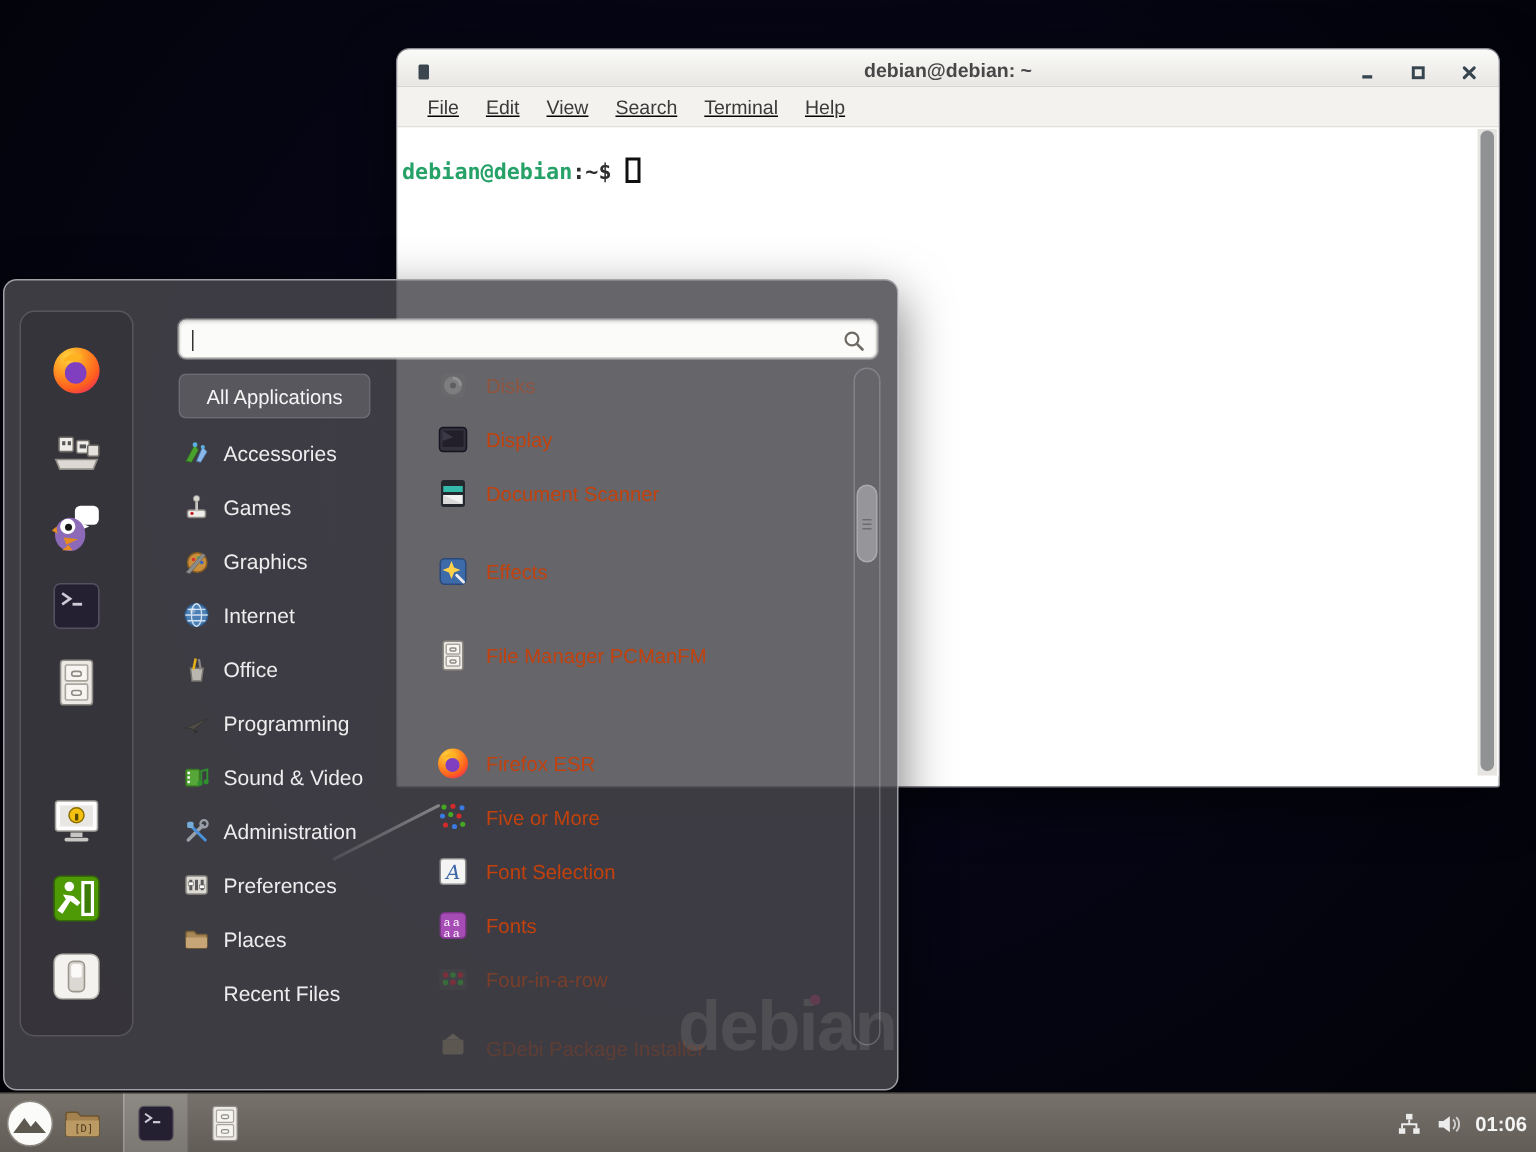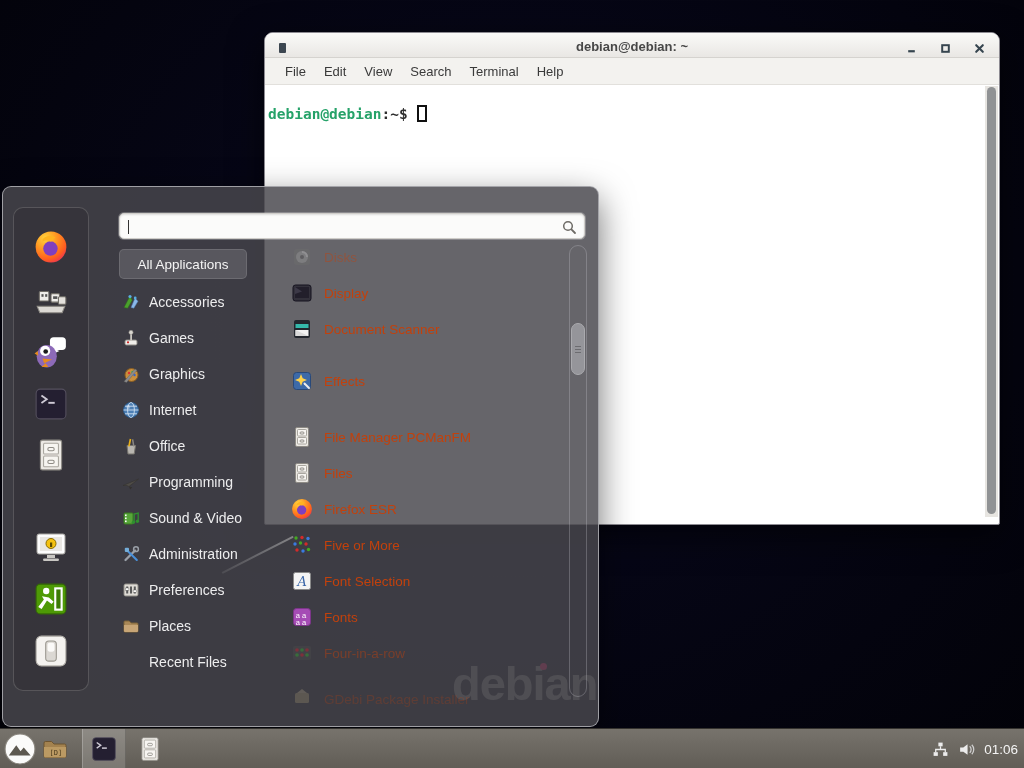--- a/index.html
+++ b/index.html
@@ -20,21 +20,21 @@
   .titlebar { height:25px; border-radius:8px 8px 0 0; position:relative;
               background:linear-gradient(#fafaf8,#e9e7e4); border-bottom:1px solid #d5d3cf; }
   .title-icon { position:absolute; left:14px; top:10px; width:7px; height:10px;
                 background:#3c4650; border-radius:1px; }
   .win-title { position:absolute; left:0; right:0; top:6px; text-align:center;
                font-size:13px; font-weight:bold; color:#474747; }
   .win-btns { position:absolute; right:14px; top:0; height:30px; display:flex;
               align-items:center; gap:23px; }
   .win-btn { width:11px; height:11px; display:flex; align-items:center; justify-content:center; }
   .menubar { height:27px; background:#f3f2ef; display:flex; align-items:center;
-             padding-left:11px; border-bottom:1px solid #e2e0dc; }
+             padding-left:11px; border-bottom:1px solid #e2e0dc;text-decoration:underline; }
   .menubar span { font-size:13px; color:#3a3a3a; padding:0 9px; }
   .term-body { position:relative; height:434px; background:#ffffff; border-radius:0 0 2px 2px; }
   .prompt-line { position:absolute; left:3px; top:2px; font-family:"DejaVu Sans Mono", monospace;
                  font-size:14.5px; font-weight:bold; white-space:nowrap;margin-top:18px; }
   .p-user { color:#26a269; }
   .p-path { color:#2e2e2e; }
   .t-cursor { display:inline-block; width:10px; height:17px; border:2px solid #101010;
               margin-left:9px; vertical-align:-3px; background:#fff; }
   .term-scroll { position:absolute; right:1px; top:1px; bottom:2px; width:13px; background:#e7e5e1; }
   .term-thumb { position:absolute; left:2px; top:1px; bottom:3px; width:9px;
@@ -87,21 +87,21 @@
   .tb-menu { position:absolute; left:4px; top:4px; width:32px; height:32px; }
   .tb-folder { position:absolute; left:42px; top:7px; width:26px; height:26px; }
   .tb-termbtn { position:absolute; left:82px; top:0; width:44px; height:40px;
                 background:rgba(255,255,255,.17); border-left:1px solid rgba(255,255,255,.22);
                 border-right:1px solid rgba(0,0,0,.18);
                 display:flex; align-items:center; justify-content:center; }
   .tb-termbtn .ti { width:26px; height:26px; }
   .tb-cabinet { position:absolute; left:137px; top:7px; width:26px; height:26px; }
   .tb-right { position:absolute; right:6px; top:0; height:40px; display:flex;
               align-items:center; gap:9px; }
-  .tb-clock { font-size:13.5px; font-weight:normal; color:#f4f4f4; }
+  .tb-clock { font-size:13.5px; font-weight:bold; color:#f4f4f4; }
   svg { display:block; width:100%; height:100%; }
 </style>
 </head>
 <body>
 
 <div class="watermark">debian</div>
 <div class="watermark-dot"></div>
 
 <div class="term-window">
   <div class="titlebar">
@@ -404,32 +404,20 @@
       <svg viewBox="0 0 22 22">
           <rect x="4.5" y="1.5" width="13" height="19" rx="1.5" fill="#ece9e4" stroke="#8e8b85"></rect>
       <rect x="6.5" y="3.5" width="9" height="6.5" rx=".8" fill="#f7f5f1" stroke="#a9a69f"></rect>
       <rect x="9" y="6" width="4" height="2" rx="1" fill="none" stroke="#8e8b85"></rect>
       <rect x="6.5" y="11.5" width="9" height="6.5" rx=".8" fill="#f7f5f1" stroke="#a9a69f"></rect>
       <rect x="9" y="14" width="4" height="2" rx="1" fill="none" stroke="#8e8b85"></rect>
         </svg>
       </span>
     <span class="alabel">File Manager PCManFM</span>
   </div>
-  <div class="app-row" style="top:268px">
-    <span class="aicon">
-      <svg viewBox="0 0 22 22">
-          <rect x="4.5" y="1.5" width="13" height="19" rx="1.5" fill="#ece9e4" stroke="#8e8b85"></rect>
-      <rect x="6.5" y="3.5" width="9" height="6.5" rx=".8" fill="#f7f5f1" stroke="#a9a69f"></rect>
-      <rect x="9" y="6" width="4" height="2" rx="1" fill="none" stroke="#8e8b85"></rect>
-      <rect x="6.5" y="11.5" width="9" height="6.5" rx=".8" fill="#f7f5f1" stroke="#a9a69f"></rect>
-      <rect x="9" y="14" width="4" height="2" rx="1" fill="none" stroke="#8e8b85"></rect>
-        </svg>
-      </span>
-    <span class="alabel">Files</span>
-  </div>
   <div class="app-row" style="top:304px">
     <span class="aicon">
       <svg viewBox="0 0 32 32">
           <circle cx="16" cy="16" r="14.5" fill="url(#ffg)"></circle>
       <circle cx="15.5" cy="17.5" r="6.8" fill="#7f3fbf"></circle>
       <path d="M8 9c3-4 9-4.5 12-2l-4 4c-2.5-1.5-6-1.5-8 0z" fill="#ffb320"></path>
         </svg>
       </span>
     <span class="alabel">Firefox ESR</span>
   </div>

